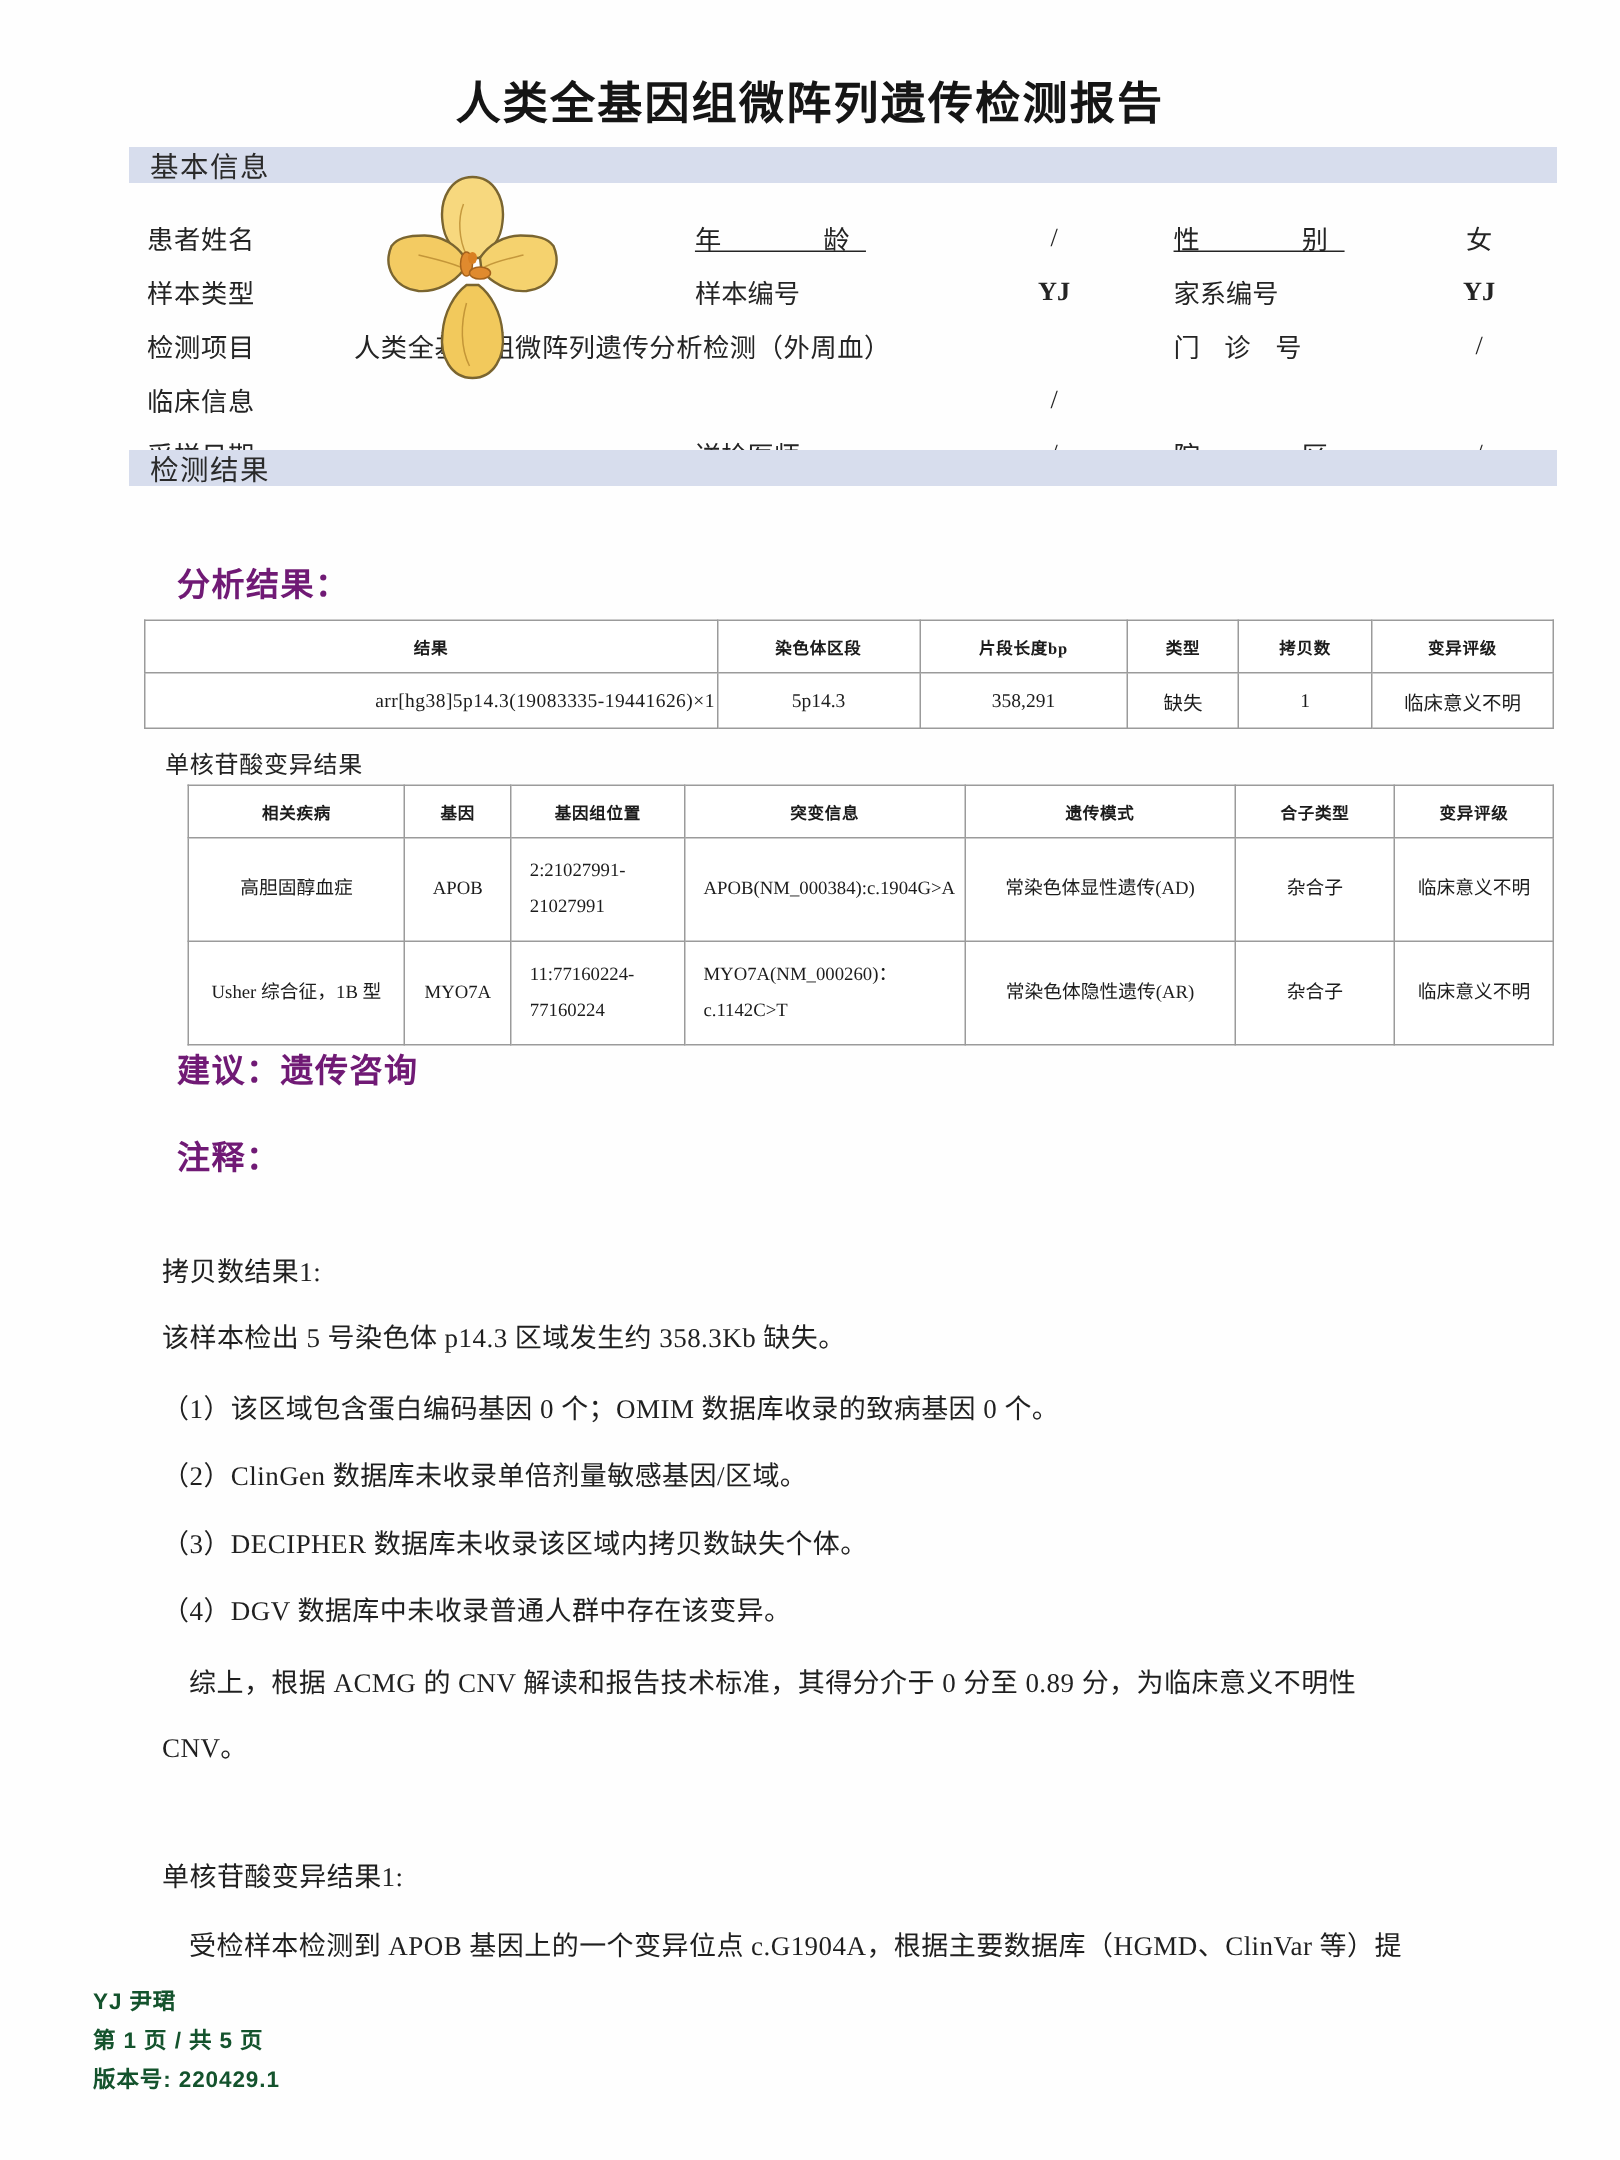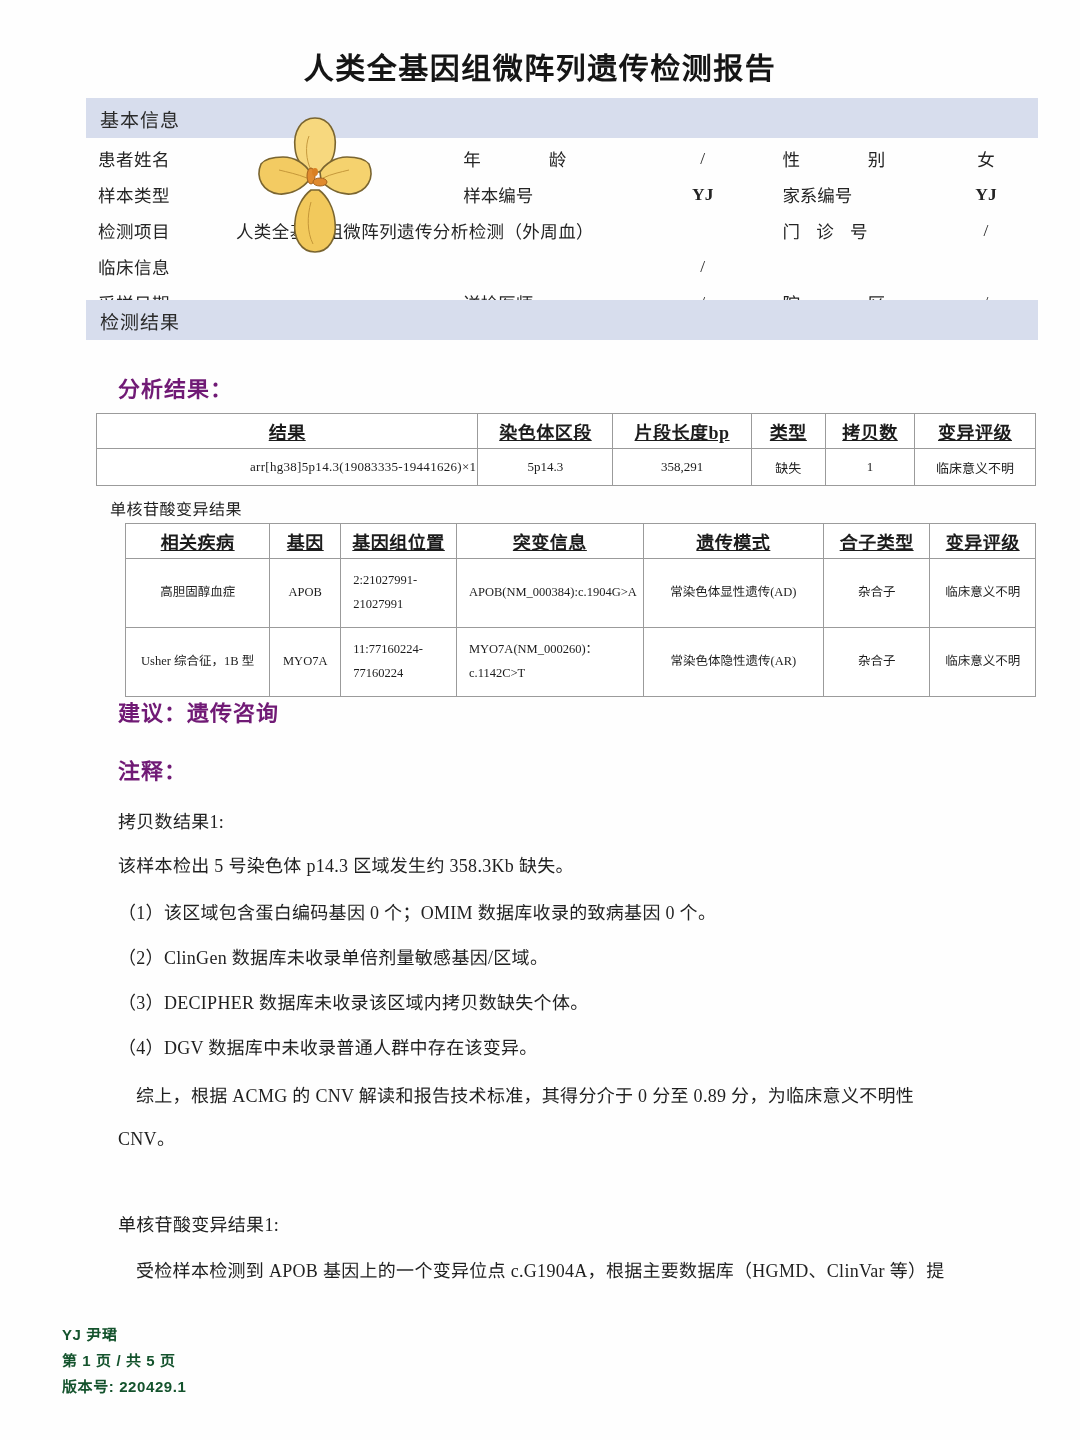--- a/index.html
+++ b/index.html
@@ -35,21 +35,21 @@
     letter-spacing: 1.5px;
     color: #151515;
     font-family: "Liberation Serif", "DejaVu Serif", serif;
   }
 
   
   .band {
     position: absolute;
     left: 86px;
     width: 952px;
-    height: 40px;
+    height: 24px;
     background: #d7dded;
     display: flex;
     align-items: center;
   }
   .band-label {
     padding-left: 14px;
     font-size: 19px;
     color: #2a2a2a;
     letter-spacing: 1px;
   }
@@ -70,21 +70,21 @@
     padding: 0;
     height: 36px;
     vertical-align: middle;
     white-space: nowrap;
   }
   .lab {
     width: 170px;
     padding-left: 12px !important;
     letter-spacing: 0.5px;
   }
-  .lab-sp { letter-spacing: 11px; }
+  .lab-sp { letter-spacing: 11px; text-decoration: underline; }
   .lab-sp2 { letter-spacing: 6px; }
   .val-c { text-align: center; }
   .col-a { width: 278px; }
   .col-b { width: 170px; }
   .col-c { width: 190px; }
   .col-d { width: 170px; }
   .col-e { width: 144px; }
   .mono-val {
     font-family: "Liberation Serif", "DejaVu Serif", serif;
     font-weight: bold;
@@ -125,24 +125,23 @@
     background: #fff;
   }
   table.grid th, table.grid td {
     border: 1px solid #9b9b9b;
     text-align: center;
     vertical-align: middle;
     color: #1c1c1c;
   }
   table.grid th {
     font-weight: bold;
-    font-size: 18px;
+    font-size: 11px;
     height: 32px;
     letter-spacing: 0.5px;
-    text-decoration: underline;
   }
   table.grid td {
     font-size: 13px;
     height: 34px;
   }
 
   
   #cnv-table {
     left: 96px;
     top: 413px;
@@ -178,26 +177,27 @@
     font-size: 12.5px;
   }
   #snv-table td.left-cell {
     text-align: left;
     padding-left: 12px;
   }
 
   
   .note {
     position: absolute;
-    left: 118px;
+    left: 108px;
     width: 900px;
     font-size: 18px;
     line-height: 1.55;
     color: #1f1f1f;
     letter-spacing: 0.3px;
+    margin-top: 26px;
   }
   .note.indent { text-indent: 18px; }
   .note-wide { width: 910px; }
 
   
   .footer {
     position: absolute;
     left: 62px;
     top: 1322px;
     font-family: "Liberation Sans", "DejaVu Sans", sans-serif;

